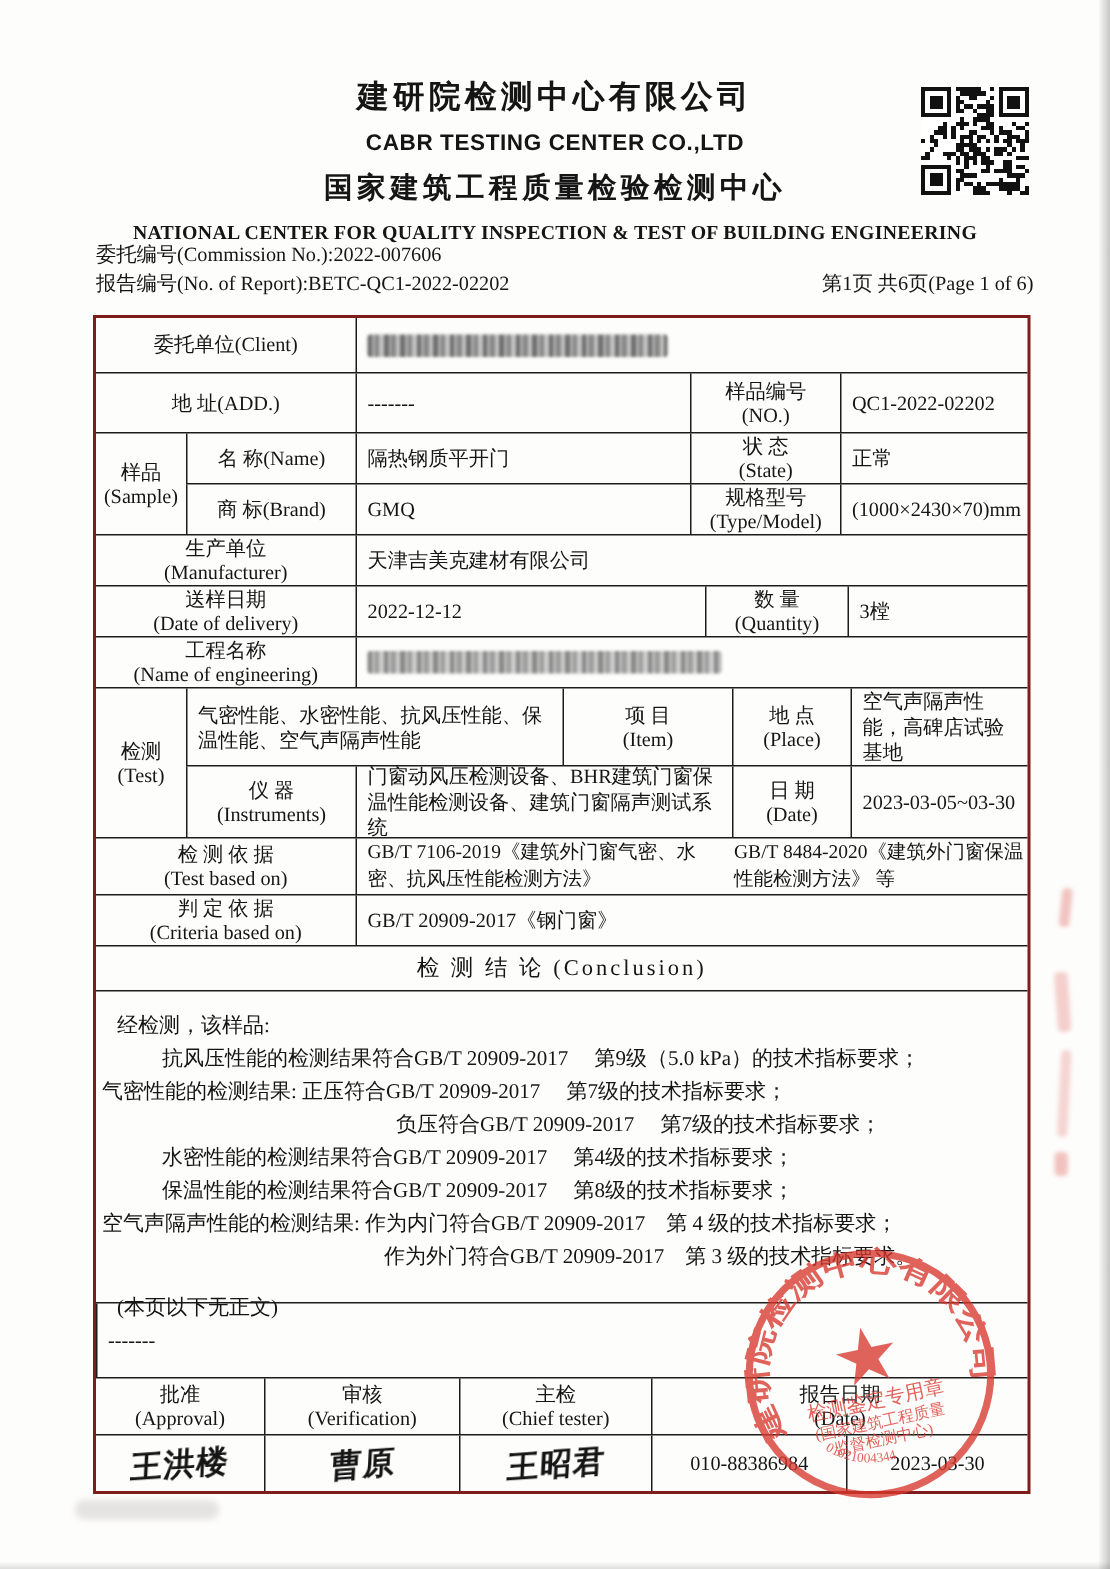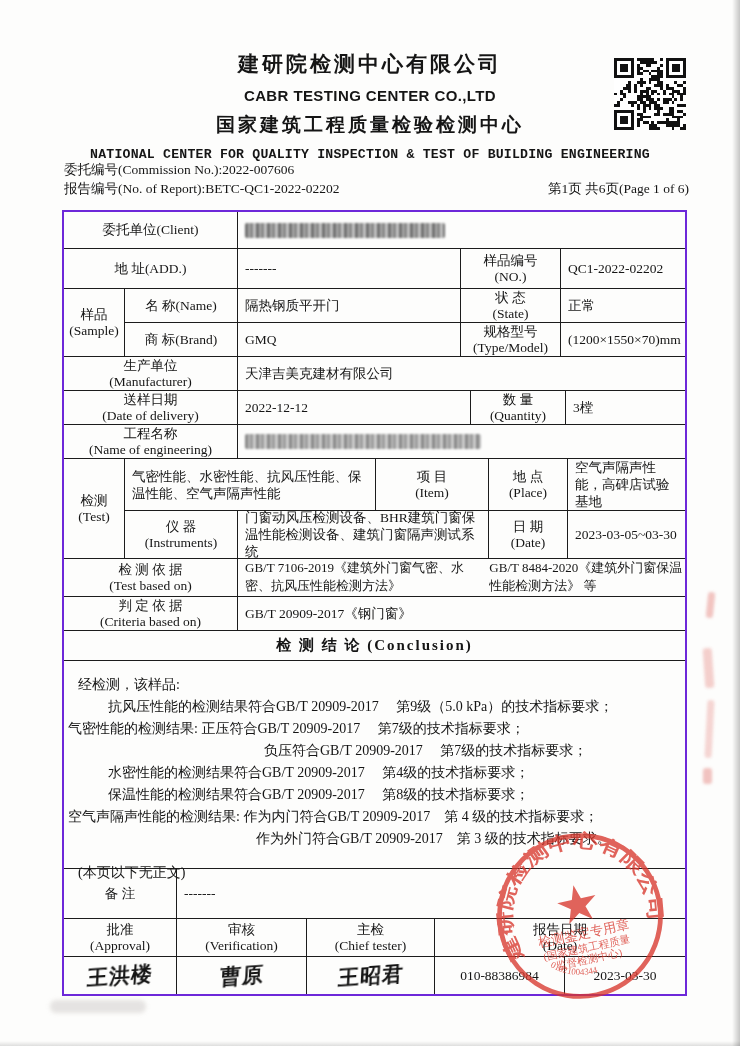--- a/index.html
+++ b/index.html
@@ -9,30 +9,30 @@
   .edge-r { position:absolute; right:0; top:0; width:8px; height:100%;
             background:linear-gradient(to right, rgba(0,0,0,0), rgba(0,0,0,0.22)); }
   .edge-b { position:absolute; left:0; bottom:0; width:100%; height:5px;
             background:linear-gradient(to bottom, rgba(0,0,0,0), rgba(0,0,0,0.12)); }
 
   
   .hdr-cn1 { padding-top:50px; text-align:center; font-size:21px; font-weight:700; letter-spacing:3px; }
   .hdr-en1 { margin-top:9px; text-align:center; font-family:"Liberation Sans","DejaVu Sans",sans-serif;
              font-size:15px; font-weight:600; letter-spacing:.4px; }
   .hdr-cn2 { margin-top:8px; text-align:center; font-size:19px; font-weight:600; letter-spacing:3px; }
-  .hdr-en2 { margin-top:9px; text-align:center; font-family:Liberation Mono, monospace;
+  .hdr-en2 { margin-top:9px; text-align:center; font-family:Liberation Serif, serif;
              font-size:13.2px; font-weight:700; letter-spacing:.2px; }
   .meta { position:absolute; left:64px; top:160px; width:625px; font-size:13.5px; line-height:19px; }
   .meta-row2 { display:flex; justify-content:space-between; }
 
   .qr { position:absolute; left:612px; top:58px; width:76px; height:72px; }
   .qr svg { width:100%; height:100%; }
 
   
-  .tbl { position:absolute; left:62px; top:210px; width:625px; border:2px solid #6d28d9; background:transparent; }
+  .tbl { position:absolute; left:62px; top:210px; width:625px; border:2px solid #7f1d1d; background:transparent; }
   .row { display:flex; align-items:stretch; }
   .bt { border-top:1px solid #1c1c1c; }
   .cell { box-sizing:border-box; min-width:0; }
   .bl { border-left:1px solid #1c1c1c; }
   .lab { display:flex; flex-direction:column; justify-content:center; align-items:center;
          text-align:center; font-size:13.5px; line-height:16px; }
   .val { display:flex; align-items:center; padding-left:7px; font-size:13.5px; line-height:17px; }
   .val.wrap { padding-right:4px; }
   .h36{height:36px} .h40{height:40px} .h34{height:34px}
   .h38{height:38px} .h30{height:30px} .h50{height:50px} .h68{height:68px} .h100{height:100px}
@@ -45,21 +45,21 @@
   .stack .row{flex:1}
 
   .redact { height:15px; border-radius:2px; filter:blur(1.1px); opacity:.8;
     background:repeating-linear-gradient(90deg,#4a4a4a 0 3px,#9a9a9a 3px 5px,#6a6a6a 5px 8px,#b5b5b5 8px 11px); }
   .redact.client { width:200px; }
   .redact.eng { width:236px; opacity:.65; }
 
   .basis { display:flex; flex-direction:row; justify-content:center; padding-left:7px;
            font-size:13px; line-height:18px; }
   .ctitle { display:flex; align-items:center; justify-content:center; font-size:15px;
-            font-weight:700; letter-spacing:2px; }
+            font-weight:400; letter-spacing:2px; }
   .concl { font-size:14px; padding-top:13px; }
   .cl { line-height:22px; white-space:nowrap; }
   .i2{padding-left:4px} .i12{padding-left:14px} .i44{padding-left:44px}
   .i198{padding-left:200px} .i190{padding-left:192px}
   .cfooter { margin-top:12px; padding-left:14px; line-height:22px; }
 
   .sigcell { display:flex; align-items:center; justify-content:center; }
   .sig { font-size:21px; font-weight:700; transform:rotate(-4deg) skewX(-7deg);
          filter:blur(.3px); letter-spacing:1px; }
   .cval { display:flex; align-items:center; justify-content:center; font-size:13.5px; }
@@ -436,21 +436,21 @@
           </div>
           <div class="cell val grow bl">正常</div>
         </div>
         <div class="row bt">
           <div class="cell lab wN bl">商 标(Brand)</div>
           <div class="cell val wB bl">GMQ</div>
           <div class="cell lab wC bl">
             <div>规格型号</div>
             <div>(Type/Model)</div>
           </div>
-          <div class="cell val grow bl">(1200×1550×70)mm</div>
+          <div class="cell val grow bl">(1000×2430×70)mm</div>
         </div>
       </div>
     </div>
 
     <div class="row h34 bt">
       <div class="cell lab wA">
         <div>生产单位</div>
         <div>(Manufacturer)</div>
       </div>
       <div class="cell val grow bl">天津吉美克建材有限公司</div>
@@ -539,21 +539,20 @@
       <div class="cl i2">气密性能的检测结果: 正压符合GB/T 20909-2017　 第7级的技术指标要求；</div>
       <div class="cl i198">负压符合GB/T 20909-2017　 第7级的技术指标要求；</div>
       <div class="cl i44">水密性能的检测结果符合GB/T 20909-2017　 第4级的技术指标要求；</div>
       <div class="cl i44">保温性能的检测结果符合GB/T 20909-2017　 第8级的技术指标要求；</div>
       <div class="cl i2">空气声隔声性能的检测结果: 作为内门符合GB/T 20909-2017　第 4 级的技术指标要求；</div>
       <div class="cl i190">作为外门符合GB/T 20909-2017　第 3 级的技术指标要求。</div>
       <div class="cfooter">(本页以下无正文)</div>
     </div>
 
     <div class="row h50 bt">
-      <div class="cell lab wK1">备 注</div>
       <div class="cell val grow bl">-------</div>
     </div>
 
     <div class="row h38 bt">
       <div class="cell lab wK1">
         <div>批准</div>
         <div>(Approval)</div>
       </div>
       <div class="cell lab wK2 bl">
         <div>审核</div>

